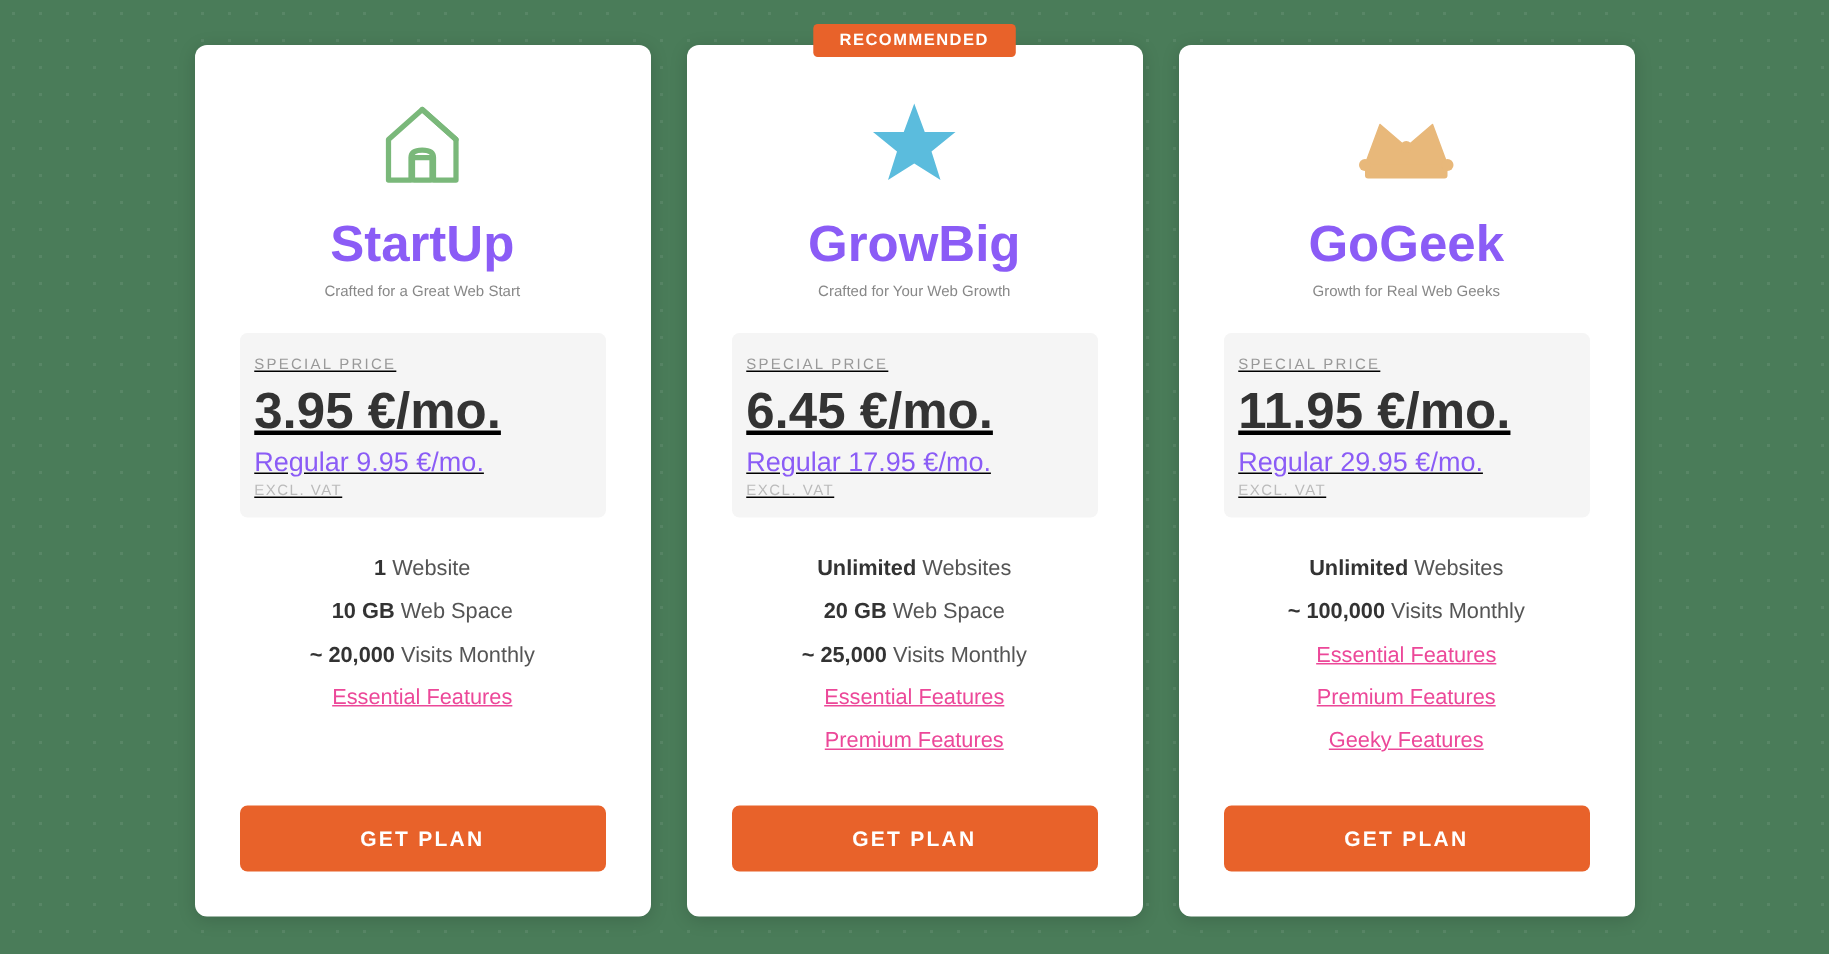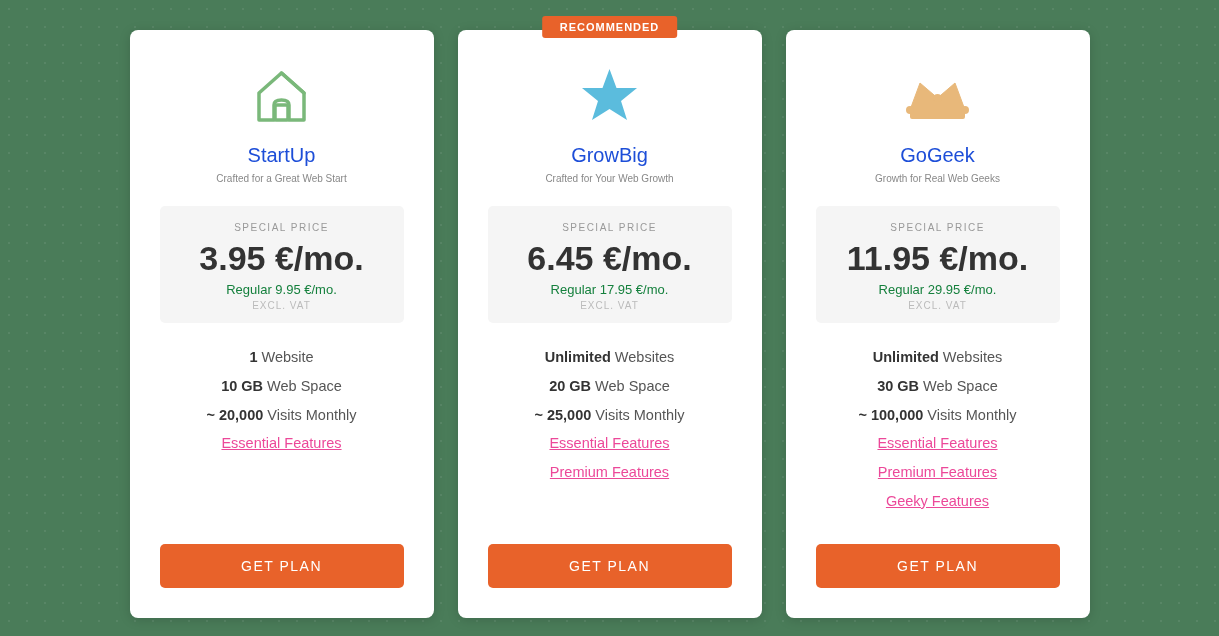--- a/index.html
+++ b/index.html
@@ -62,60 +62,61 @@
     .plan-icon {
       width: 70px;
       height: 70px;
       margin-bottom: 14px;
       display: flex;
       align-items: center;
       justify-content: center;
     }
 
     .plan-name {
-      font-size: 20px;
-      font-weight: 400;
-      color: #1d4ed8;
+      font-size: 34px;
+      font-weight: 700;
+      color: #8b5cf6;
       margin-bottom: 6px;
     }
 
     .plan-desc {
       font-size: 10px;
       color: #888;
       margin-bottom: 22px;
       text-align: center;
     }
 
     .price-box {
       background: #f5f5f5;
       border-radius: 5px;
       width: 100%;
       padding: 16px 10px 12px 10px;
-      text-align: center;
+      text-align: left;
       margin-bottom: 24px;
+      text-decoration: underline;
     }
 
     .special-price-label {
       font-size: 10px;
       color: #999;
       letter-spacing: 1.5px;
       text-transform: uppercase;
       margin-bottom: 6px;
     }
 
     .price-main {
       font-size: 34px;
       font-weight: 700;
       color: #333;
       margin-bottom: 4px;
     }
 
     .price-regular {
-      font-size: 13px;
-      color: #15803d;
+      font-size: 18px;
+      color: #8b5cf6;
       margin-bottom: 3px;
     }
 
     .price-vat {
       font-size: 10px;
       color: #bbb;
       letter-spacing: 1px;
       text-transform: uppercase;
     }
 
@@ -147,21 +148,21 @@
     }
 
     .get-plan-btn {
       background: #e8622a;
       color: #fff;
       border: none;
       border-radius: 5px;
       padding: 14px 0;
       width: 100%;
       font-size: 14px;
-      font-weight: 400;
+      font-weight: 700;
       letter-spacing: 1.5px;
       text-transform: uppercase;
       cursor: pointer;
       margin-top: auto;
     }
 
     
     
     
   </style>
@@ -230,21 +231,20 @@
       <div class="plan-name">GoGeek</div>
       <div class="plan-desc">Growth for Real Web Geeks</div>
       <div class="price-box">
     <div class="special-price-label">SPECIAL PRICE</div>
     <div class="price-main">11.95 €/mo.</div>
     <div class="price-regular">Regular 29.95 €/mo.</div>
     <div class="price-vat">EXCL. VAT</div>
   </div>
       <ul class="features-list">
         <li><strong>Unlimited</strong> Websites</li>
-        <li><strong>30 GB</strong> Web Space</li>
         <li><strong>~ 100,000</strong> Visits Monthly</li>
         <li><a class="feature-link">Essential Features</a></li>
         <li><a class="feature-link">Premium Features</a></li>
         <li><a class="feature-link">Geeky Features</a></li>
       </ul>
       <button class="get-plan-btn">GET PLAN</button>
     </div>
   </div>
 
 </body></html>

